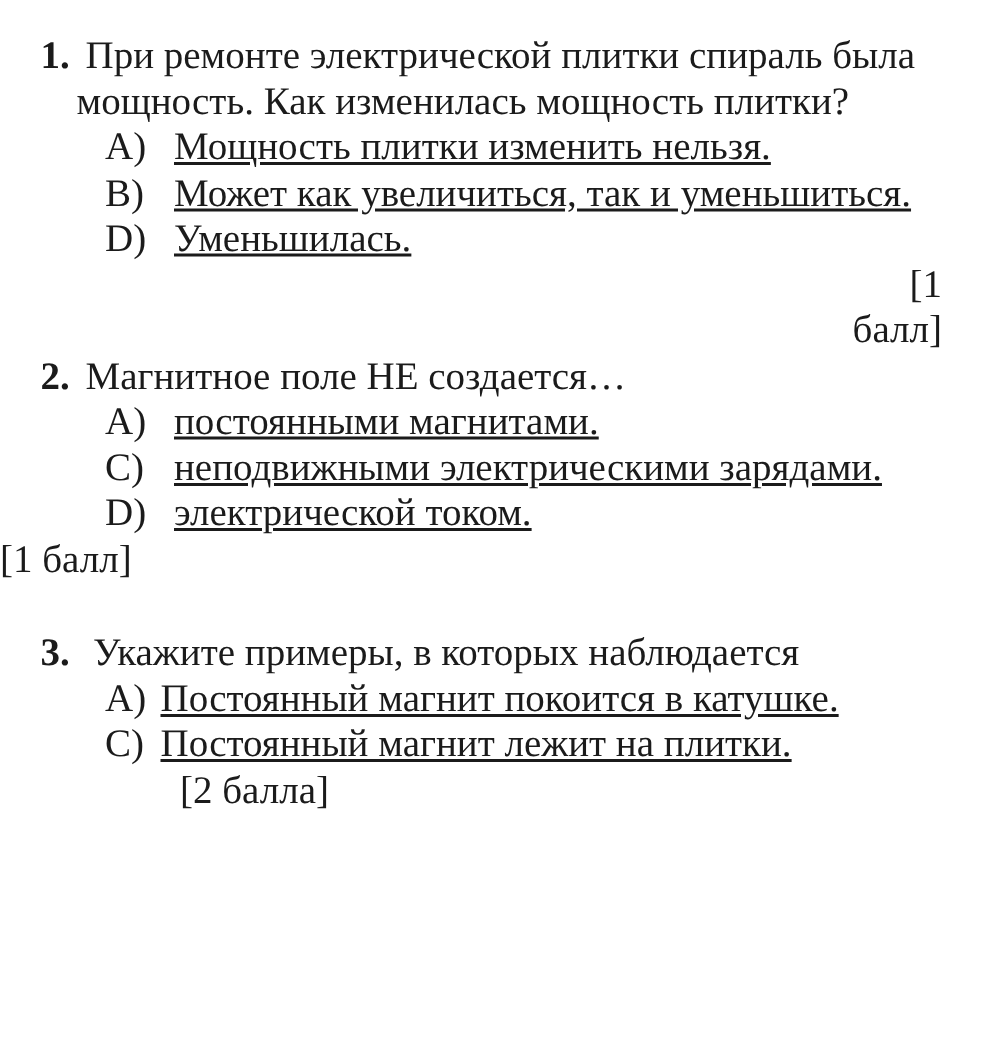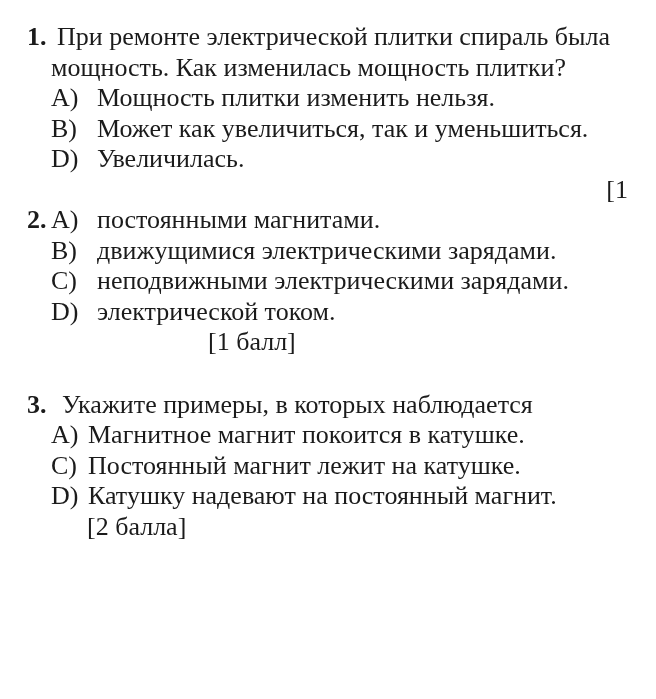--- a/index.html
+++ b/index.html
@@ -30,45 +30,45 @@
   .q-num {
     position: absolute;
     left: 27px;
     top: 0;
     font-weight: bold;
   }
   .q-line2 {
     margin-left: -6px;
   }
   .option {
-    padding-left: 51px;
+    padding-left: 70px;
     white-space: nowrap;
+    text-decoration: underline;
   }
   .opt-letter {
     display: inline-block;
     width: 46px;
   }
   .q3 .opt-letter {
     width: 37px;
   }
   .q3 .q-head {
     padding-left: 62px;
   }
   .q3 .q-line2 {
     margin-left: -12px;
   }
   .points-right {
     text-align: right;
     padding-right: 28px;
   }
   .points-q2 {
-    margin-left: 208px;
   }
   .points-q3 {
-    margin-left: 87px;
+    margin-left: 120px;
   }
   .q3 {
     margin-top: 32px;
   }
 </style>
 </head>
 <body>
 
 <div class="page">
 
@@ -78,60 +78,56 @@
       <span>При ремонте электрической плитки спираль была</span>
       <div class="q-line2">мощность. Как изменилась мощность плитки?</div>
     </div>
     <div class="option">
       <span class="opt-letter">A)</span><span>Мощность плитки изменить нельзя.</span>
     </div>
     <div class="option">
       <span class="opt-letter">B)</span><span>Может как увеличиться, так и уменьшиться.</span>
     </div>
     <div class="option">
-      <span class="opt-letter">D)</span><span>Увеличилась.</span>
+      <span class="opt-letter">D)</span><span>Уменьшилась.</span>
     </div>
     <div class="points-right">
       <div>[1</div>
+      <div>балл]</div>
     </div>
   </div>
 
   <div class="question q2">
     <div class="q-head">
       <span class="q-num">2.</span>
+      <span>Магнитное поле НЕ создается…</span>
     </div>
     <div class="option">
       <span class="opt-letter">A)</span><span>постоянными магнитами.</span>
-    </div>
-    <div class="option">
-      <span class="opt-letter">B)</span><span>движущимися электрическими зарядами.</span>
     </div>
     <div class="option">
       <span class="opt-letter">C)</span><span>неподвижными электрическими зарядами.</span>
     </div>
     <div class="option">
       <span class="opt-letter">D)</span><span>электрической током.</span>
     </div>
     <div class="points-q2">
       <span>[1 балл]</span>
     </div>
   </div>
 
   <div class="question q3">
     <div class="q-head">
       <span class="q-num">3.</span>
       <span>Укажите примеры, в которых наблюдается</span>
     </div>
     <div class="option">
-      <span class="opt-letter">A)</span><span>Магнитное магнит покоится в катушке.</span>
+      <span class="opt-letter">A)</span><span>Постоянный магнит покоится в катушке.</span>
     </div>
     <div class="option">
-      <span class="opt-letter">C)</span><span>Постоянный магнит лежит на катушке.</span>
-    </div>
-    <div class="option">
-      <span class="opt-letter">D)</span><span>Катушку надевают на постоянный магнит.</span>
+      <span class="opt-letter">C)</span><span>Постоянный магнит лежит на плитки.</span>
     </div>
     <div class="points-q3">
       <span>[2 балла]</span>
     </div>
   </div>
 
 </div>
 
 </body></html>

